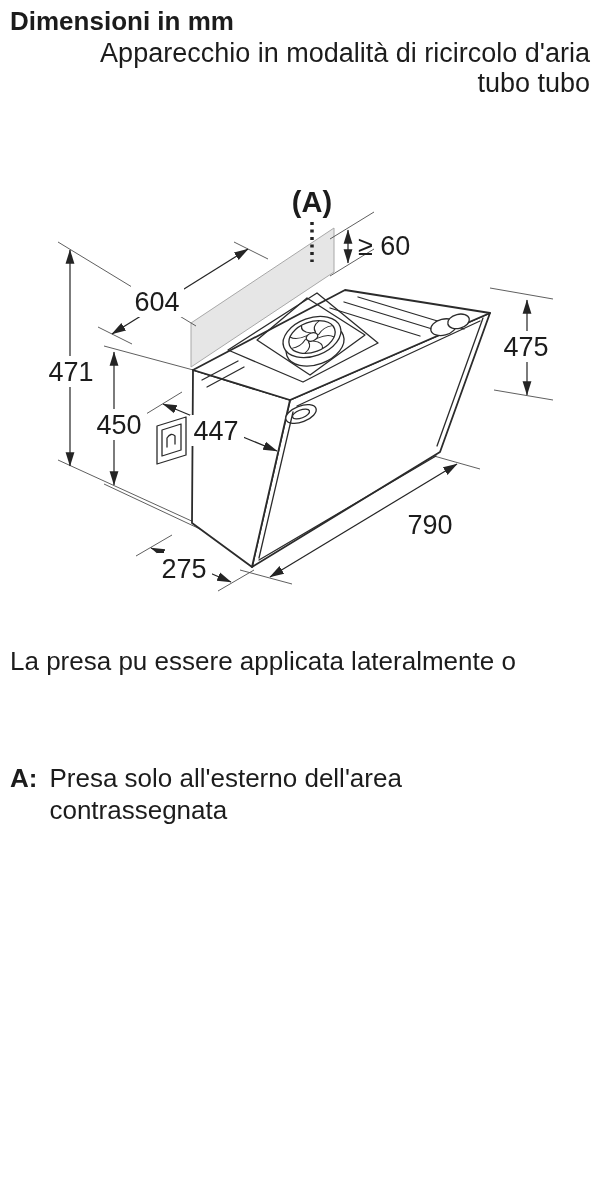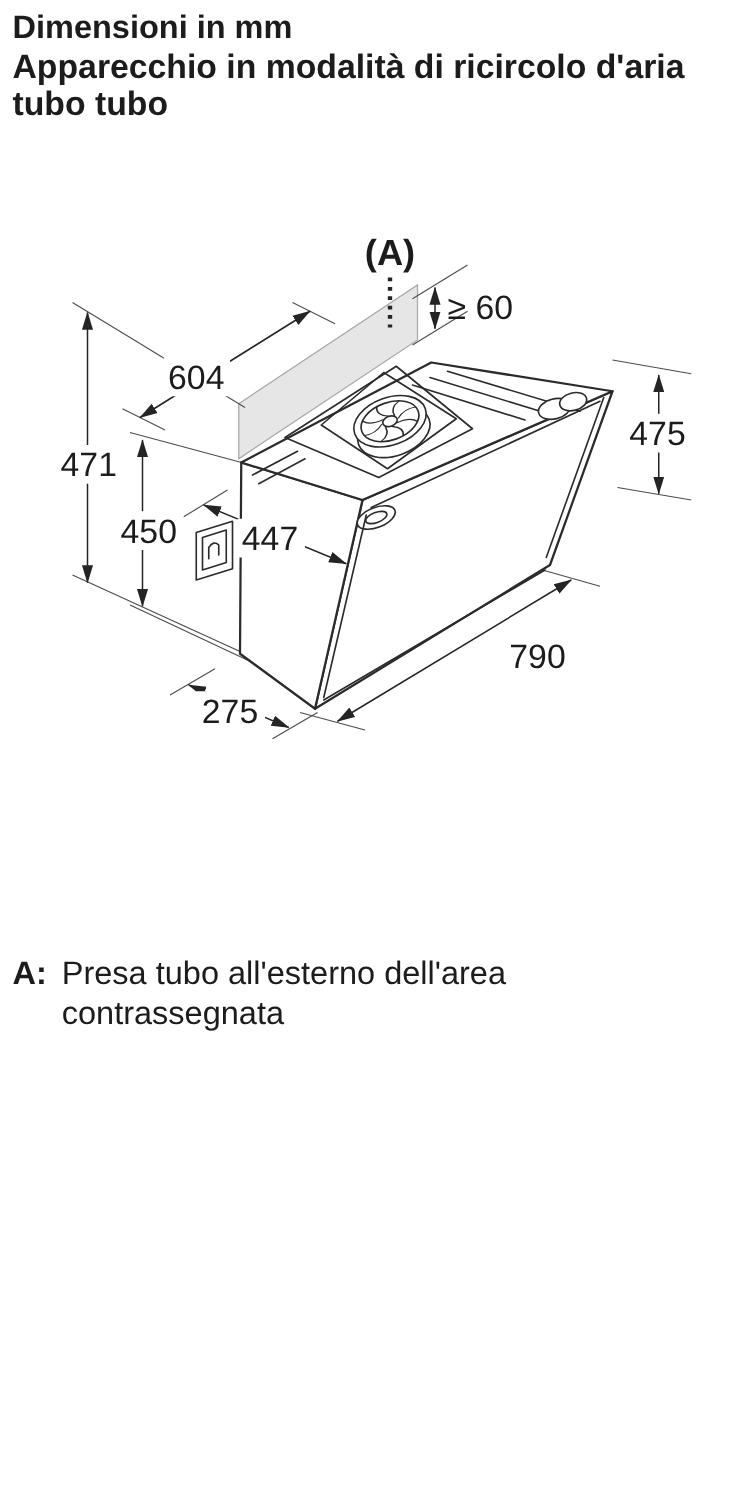--- a/index.html
+++ b/index.html
@@ -3,21 +3,21 @@
 <meta charset="utf-8">
 <style>
   html,body{margin:0;padding:0;}
   body{
     width:600px;height:1200px;background:#ffffff;position:relative;
     font-family:"Liberation Sans",sans-serif;color:#1c1c1c;
     -webkit-font-smoothing:antialiased;
   }
   .header{position:absolute;left:10px;top:6px;width:580px;}
   .subtitle{font-size:26px;font-weight:700;line-height:31px;}
-  .title{font-size:27px;font-weight:700;line-height:30px;margin-top:1px;}
+  .title{font-size:27px;font-weight:400;line-height:30px;margin-top:1px;text-align:right;}
   .diagram-wrap{position:absolute;left:0;top:150px;width:600px;height:470px;}
   svg{display:block;}
   .edge{stroke:#2b2b2b;stroke-width:1.8;fill:#ffffff;stroke-linejoin:round;stroke-linecap:round;}
   .detail{stroke:#2b2b2b;stroke-width:1.3;fill:none;stroke-linejoin:round;stroke-linecap:round;}
   .detailf{stroke:#2b2b2b;stroke-width:1.3;fill:#ffffff;stroke-linejoin:round;}
   .dim{stroke:#242424;stroke-width:1.2;fill:none;}
   .wit{stroke:#4d4d4d;stroke-width:0.9;fill:none;}
   .dimtext{font-family:"Liberation Sans",sans-serif;font-size:27px;fill:#1c1c1c;}
   .dimtext-bold{font-family:"Liberation Sans",sans-serif;font-size:29px;font-weight:700;fill:#1c1c1c;}
   .mask{fill:#ffffff;}
@@ -170,21 +170,22 @@
 
   <g>
     <line class="dim" x1="151" y1="398" x2="231" y2="432" marker-start="url(#arr)" marker-end="url(#arr)"></line>
     <rect class="mask" x="157" y="403" width="55" height="31"></rect>
     <text class="dimtext" x="184" y="428" text-anchor="middle">275</text>
   </g>
 </svg>
 </div>
 
 <div class="para1">
+  <div>La presa pu essere applicata lateralmente o</div>
 </div>
 
 <div class="note">
   <span class="note-label">A:</span>
   <div>
-    <div>Presa tubo all'esterno dell'area</div>
+    <div>Presa solo all'esterno dell'area</div>
     <div>contrassegnata</div>
   </div>
 </div>
 
 </body></html>

